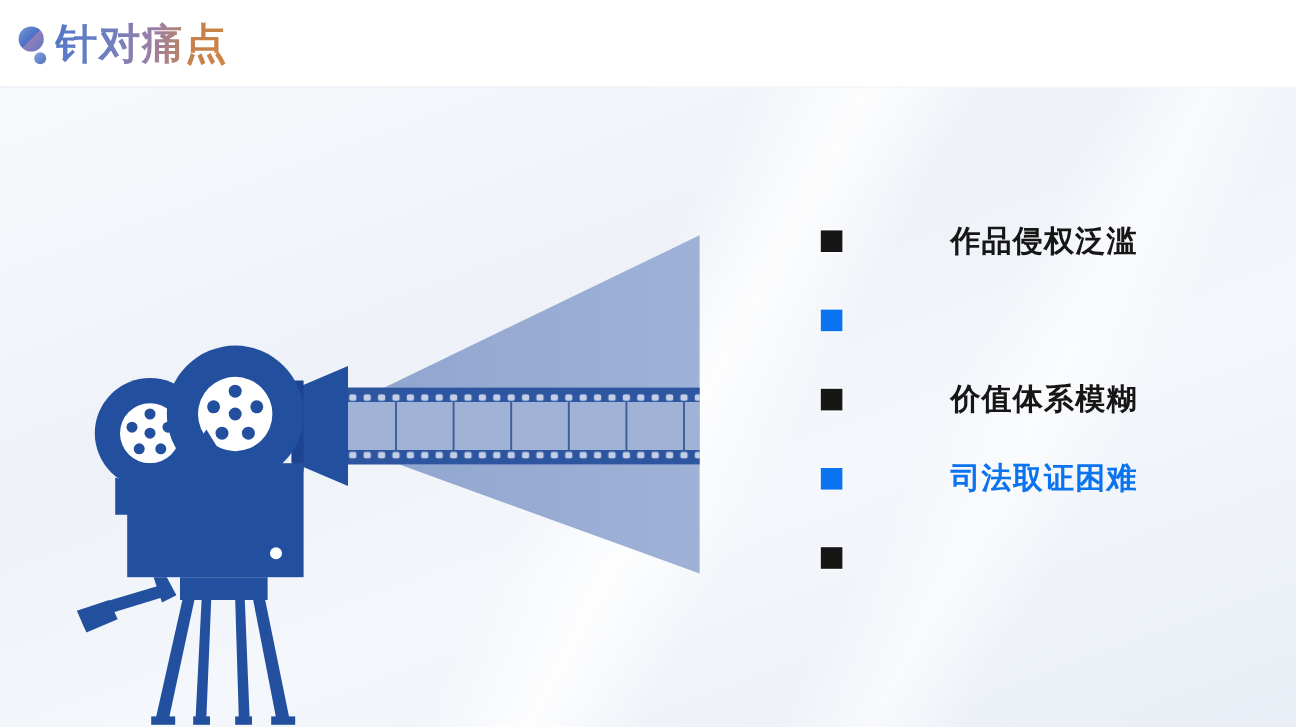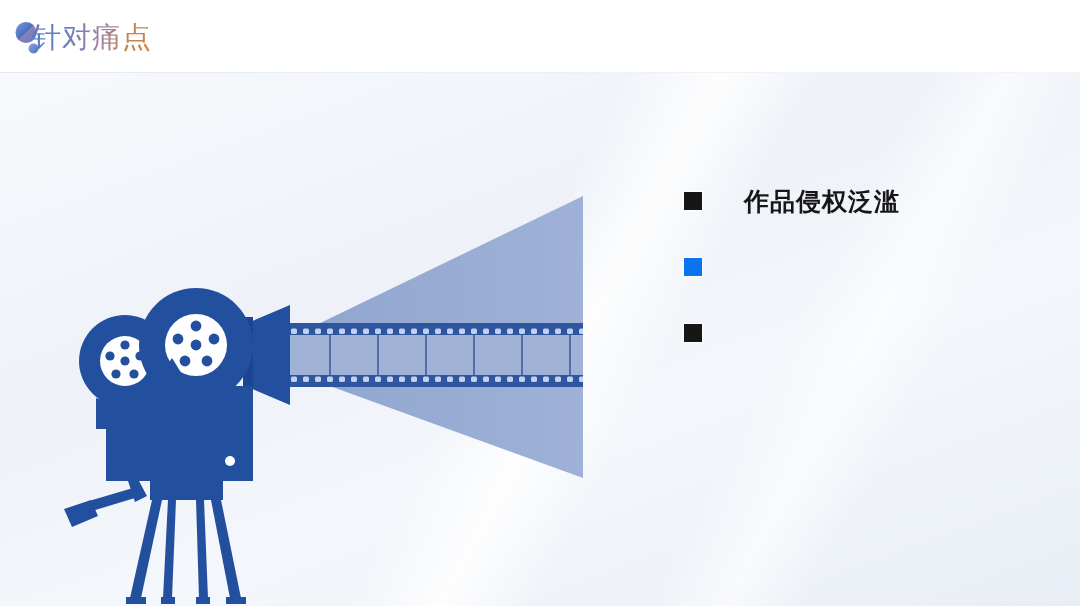--- a/index.html
+++ b/index.html
@@ -34,23 +34,23 @@
     background: linear-gradient(to right, #e4e9f2 0%, #eef1f7 60%, #f2f5fa 100%);
     z-index: 11;
   }
   #logo-mark {
     position: absolute;
     left: 14px; top: 21px;
     width: 30px; height: 34px;
   }
   #title-text {
     position: absolute;
-    left: 32px; top: 16px;
-    font-size: 29px;
-    font-weight: 400;
+    left: 46px; top: 16px;
+    font-size: 35px;
+    font-weight: 700;
     letter-spacing: 1px;
     line-height: 42px;
     background: linear-gradient(100deg, #5477c8 0%, #6c7fc0 30%, #9b7fa5 56%, #c4824f 78%, #cf8440 100%);
     -webkit-background-clip: text;
     background-clip: text;
     color: transparent;
     -webkit-text-fill-color: transparent;
     white-space: nowrap;
   }
 
@@ -79,20 +79,21 @@
     position: absolute;
     left: 660px;
     top: 95px;
     width: 400px;
   }
   .bullet-row {
     position: relative;
     height: 66px;
     display: flex;
     align-items: center;
+    gap: 48px;
   }
   .bullet-square {
     width: 18px;
     height: 18px;
     flex: 0 0 18px;
     margin-left: 24px;
     box-shadow: 0 0 0 1px rgba(255,255,255,0.9);
   }
   .bullet-label {
     margin-left: 42px;
@@ -213,21 +214,29 @@
 
       <div class="bullet-row">
         <span class="bullet-square" style="background:#161616"></span>
         <span class="bullet-label" style="color:#161616">作品侵权泛滥</span>
       </div>
 
       <div class="bullet-row">
         <span class="bullet-square" style="background:#0a73f0"></span>
       </div>
 
-
+      <div class="bullet-row">
+        <span class="bullet-square" style="background:#161616"></span>
+        <span class="bullet-label" style="color:#161616">价值体系模糊</span>
+      </div>
+
+      <div class="bullet-row">
+        <span class="bullet-square" style="background:#0a73f0"></span>
+        <span class="bullet-label" style="color:#0a73f0">司法取证困难</span>
+      </div>
 
       <div class="bullet-row">
         <span class="bullet-square" style="background:#161616"></span>
       </div>
 
 
     </div>
   </div>
 </div>
 

